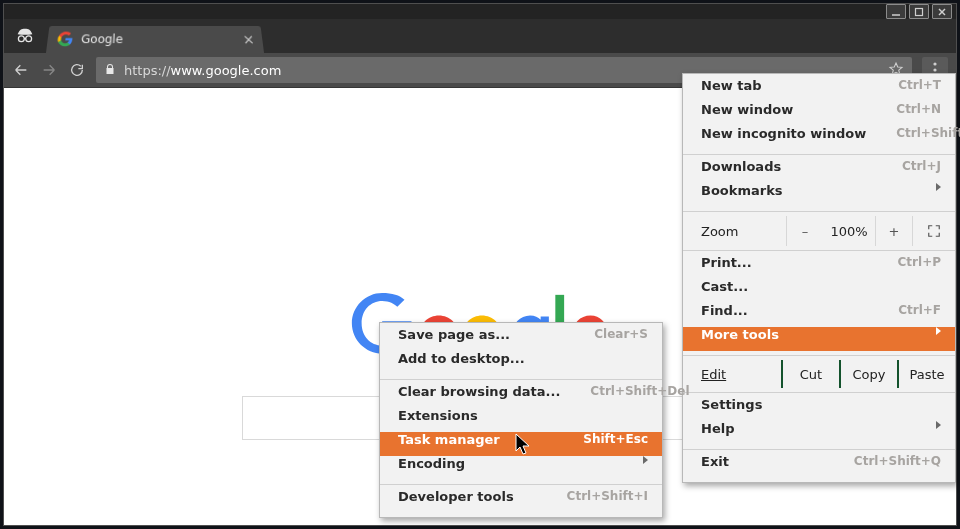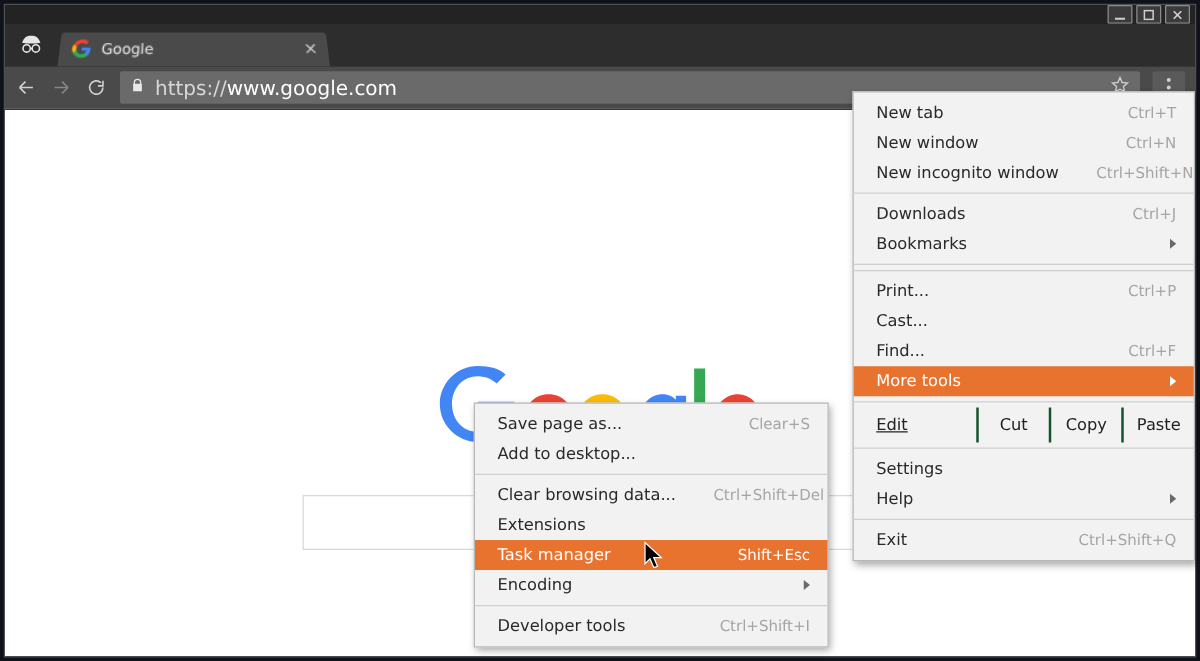--- a/index.html
+++ b/index.html
@@ -20,35 +20,35 @@
   .tab{position:relative;height:28px;min-width:180px;background:var(--chrome-dark);border-top-left-radius:3px;border-top-right-radius:3px;display:flex;align-items:center;padding:0 28px 0 10px;color:#e8e8e8;font-size:12px;transform:perspective(60px) rotateX(4deg);transform-origin:bottom;gap:8px;}
   .tab:before,.tab:after{content:"";position:absolute;bottom:0;width:12px;height:12px;}
   .tab .favicon{flex:none;width:16px;height:16px;}
   .tab-close{position:absolute;right:8px;top:50%;transform:translateY(-50%);color:#cfcfcf;font-size:14px;line-height:1;cursor:pointer;}
 
   
   .navbar{height:34px;background:var(--chrome-dark);display:flex;align-items:center;padding:0 8px;gap:10px;color:#d0d0d0;}
   .navicon{flex:none;width:18px;height:18px;display:flex;align-items:center;justify-content:center;color:#d0d0d0;}
   .addressbar{flex:1;height:26px;background:#6a6a6a;border-radius:2px;display:flex;align-items:center;padding:0 8px;gap:8px;color:#e8e8e8;}
   .addr-lock{flex:none;}
-  .addr-text{flex:1;white-space:nowrap;overflow:hidden;text-overflow:ellipsis;font-size:16px;}
+  .addr-text{flex:1;white-space:nowrap;overflow:hidden;text-overflow:ellipsis;font-size:13px;}
   .addr-text .proto{color:#d8d8d8;}
   .addr-text .host{color:#ffffff;}
   .addr-star{flex:none;}
   .menu-btn{flex:none;width:26px;height:26px;display:flex;align-items:center;justify-content:center;background:#5a5a5a;border-radius:2px;}
 
   
   .page{flex:1;position:relative;background:#fff;border-top:1px solid #353535;}
   .google-wrap{position:absolute;left:0;right:0;top:200px;display:flex;flex-direction:column;align-items:center;}
   .google-logo{width:272px;height:90px;}
   .searchbox{margin-top:18px;width:470px;max-width:78%;height:40px;border:1px solid #d9d9d9;background:#fff;}
 
   
   .menu{position:absolute;background:var(--menu-bg);border:1px solid var(--menu-border);box-shadow:2px 3px 6px rgba(0,0,0,.35);padding:4px 0;z-index:100;}
-  .menu-item{height:24px;display:flex;align-items:center;justify-content:space-between;padding:0 14px 0 18px;white-space:nowrap;color:#2a2a2a;}
+  .menu-item{height:24px;display:flex;align-items:flex-start;justify-content:space-between;padding:0 14px 0 18px;white-space:nowrap;color:#2a2a2a;font-weight:bold;}
   .menu-item .short{color:var(--grey-text);font-size:12px;margin-left:30px;}
   .menu-item.highlight{background:var(--orange);color:#fff;}
   .menu-item.highlight .short{color:#fff;}
   .menu-item.has-sub:after{content:"";width:0;height:0;border-top:4px solid transparent;border-bottom:4px solid transparent;border-left:5px solid #6a6a6a;margin-left:12px;}
   .menu-item.highlight.has-sub:after{border-left-color:#fff;}
   .menu-sep{height:1px;background:#d0d0d0;margin:4px 0;}
   .zoom-row{display:flex;align-items:center;height:30px;}
   .zoom-row .zlabel{padding-left:18px;flex:1;}
   .zoom-row .zbtn{width:36px;text-align:center;color:#555;border-left:1px solid #d7d7d7;height:100%;display:flex;align-items:center;justify-content:center;}
   .zoom-row .zlevel{width:52px;text-align:center;}
@@ -180,20 +180,31 @@
     </div>
   <div class="menu-sep"></div>
   <div class="menu-item">
       <span>Downloads</span>
       <span class="short">Ctrl+J</span>
     </div>
   <div class="menu-item has-sub">
       <span>Bookmarks</span>
     </div>
   <div class="menu-sep"></div>
+  <div class="zoom-row">
+    <span class="zlabel">Zoom</span>
+    <span class="zbtn">–</span>
+    <span class="zlevel">100%</span>
+    <span class="zbtn">+</span>
+    <span class="full">
+      <svg width="14" height="14" viewBox="0 0 24 24">
+          <path fill="none" stroke="#555" stroke-width="2" d="M3 9V3h6M21 9V3h-6M3 15v6h6M21 15v6h-6"></path>
+        </svg>
+    </span>
+  </div>
   <div class="menu-sep"></div>
   <div class="menu-item">
       <span>Print...</span>
       <span class="short">Ctrl+P</span>
     </div>
   <div class="menu-item">
       <span>Cast...</span>
     </div>
   <div class="menu-item">
       <span>Find...</span>

